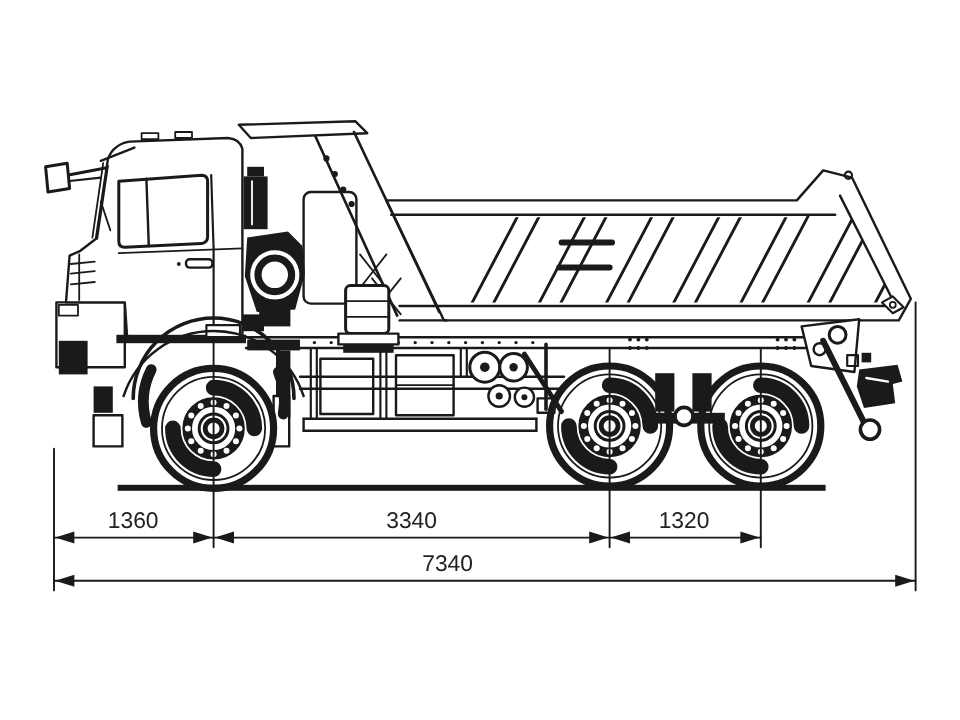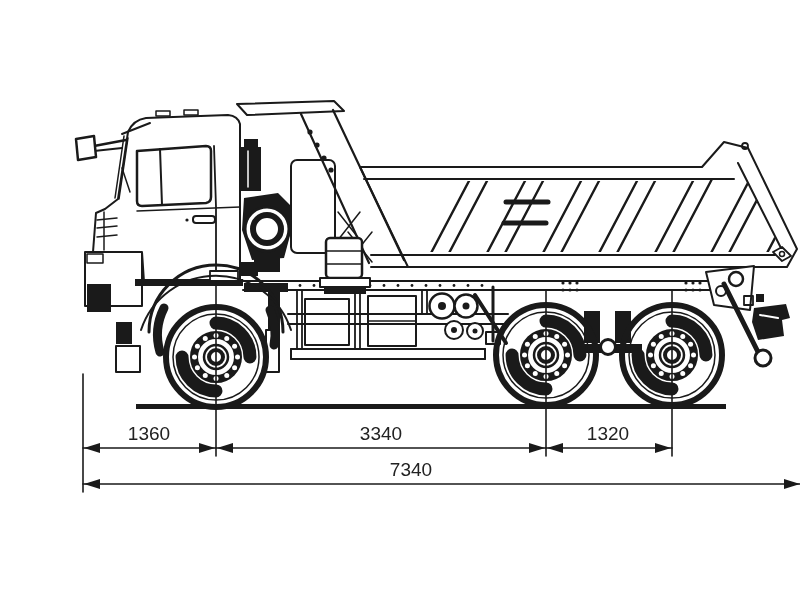--- a/index.html
+++ b/index.html
@@ -1,16 +1,16 @@
 <!DOCTYPE html>
 <html><head>
 <meta charset="utf-8">
 <style>
   html,body{margin:0;padding:0;background:#fff;}
-  .page{width:760px;height:600px;background:#fff;position:relative;padding-left:38px;}
+  .page{width:760px;height:600px;background:#fff;position:relative;}
   svg{display:block;}
   text{font-family:"Liberation Sans",sans-serif;font-size:19px;fill:#222;}
 </style>
 </head>
 <body>
 
 <div class="page">
 <svg width="800" height="600" viewBox="0 0 800 600">
   <g stroke="#1a1a1a" fill="none" stroke-width="2" stroke-linejoin="round" stroke-linecap="round">
 

